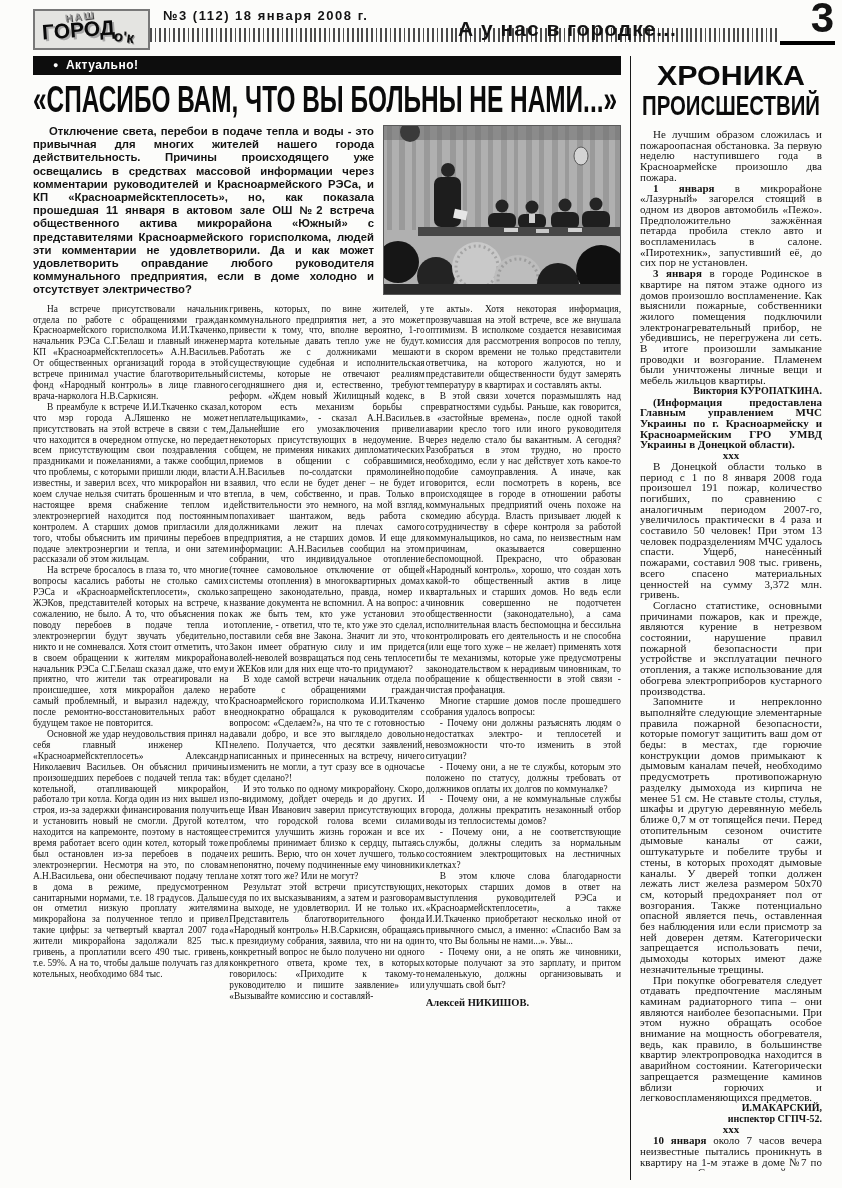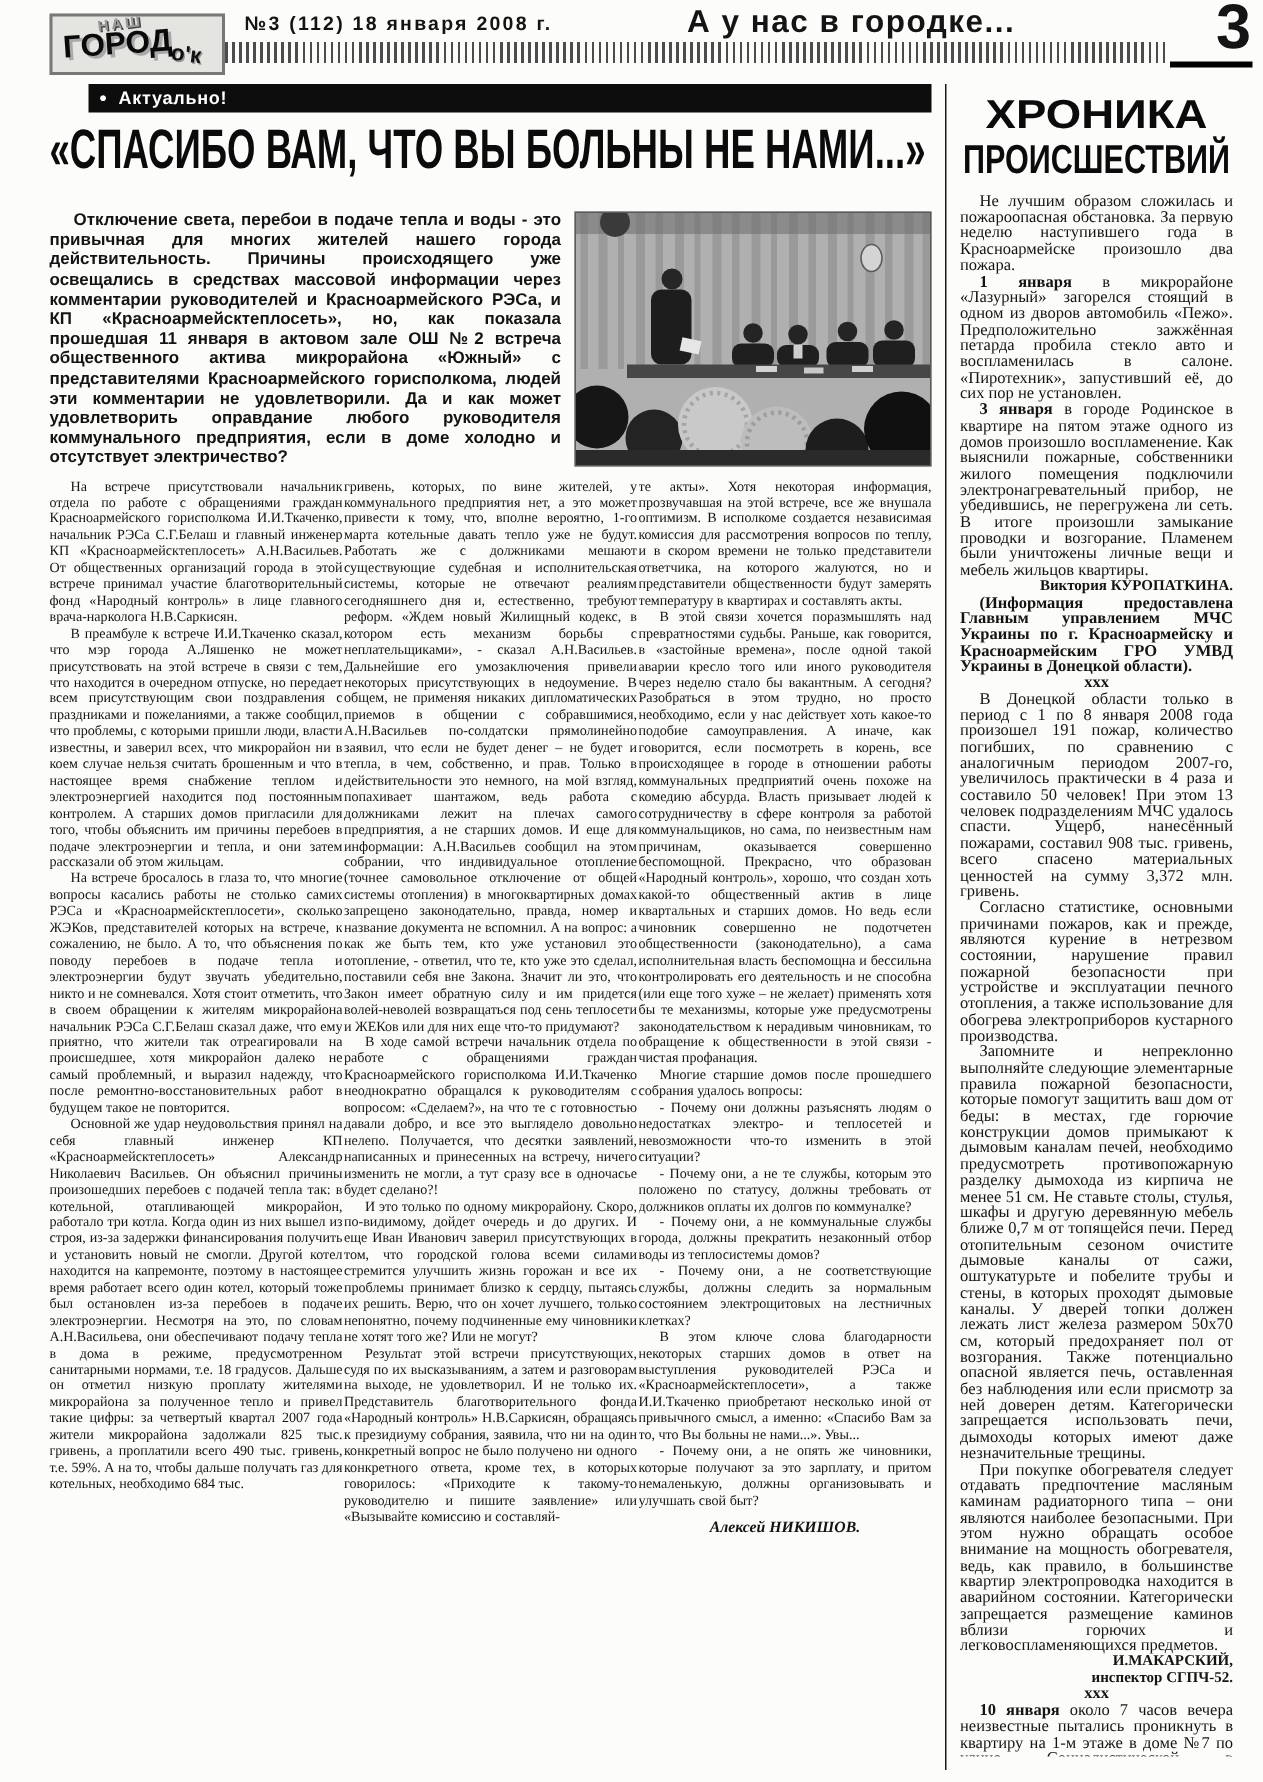--- a/index.html
+++ b/index.html
@@ -13,46 +13,46 @@
   .logo-nash { position:absolute; left:30px; top:0px; font:bold 10px "Liberation Sans",sans-serif;
                letter-spacing:2px; color:#9a9a9a; transform:rotate(-7deg); text-shadow:1px 1px 0 #444; }
   .logo-gorod { position:absolute; left:7px; top:7px; font:900 21px "Liberation Sans",sans-serif;
                 color:#0a0a0a; transform:rotate(-4deg); text-shadow:2px 2px 0 #a9a9a9; }
   .logo-ok { position:absolute; left:79px; top:17px; font:900 15px "Liberation Sans",sans-serif;
              color:#101010; transform:rotate(7deg); text-shadow:1px 1px 0 #999; }
   .issue { position:absolute; left:163px; top:8px; font:bold 13px "Liberation Sans",sans-serif;
            letter-spacing:1.5px; }
   .hatch { position:absolute; left:150px; top:28px; width:630px; height:14px;
            background:repeating-linear-gradient(to right,#4c4c4c 0 1.7px,transparent 1.7px 4.7px); }
-  .sec-title { position:absolute; left:458px; top:3px; font:bold 21px "Liberation Sans",sans-serif;
+  .sec-title { position:absolute; left:458px; top:17px; font:bold 21px "Liberation Sans",sans-serif;
                letter-spacing:1px; white-space:nowrap; }
   .page-num { position:absolute; right:8px; top:-6px; font:900 42px "Liberation Sans",sans-serif; }
   .page-rule { position:absolute; left:780px; top:41px; width:55px; height:4px; background:#000; }
 
   
   .content { position:absolute; left:33px; top:56px; width:789px; height:1124px; display:flex; }
   .main { width:588px; flex:none; }
   .vdiv { width:1px; background:#1a1a1a; margin-left:9px; flex:none; }
   .aside { flex:1; padding-left:9px; overflow:hidden; }
 
   
   .rubric { height:19px; background:#0d0d0d; color:#fff; font:bold 12px/19px "Liberation Sans",sans-serif;
-            padding-left:7px; letter-spacing:0.5px;margin-left:26px; }
+            padding-left:20px; letter-spacing:0.5px; }
   .rubric .dot { font-size:9px; margin-right:7px; vertical-align:1px; }
   .headline-svg { display:block; margin:3px 0 2px 0; }
   .headline-svg text { font-family:"Liberation Sans",sans-serif; font-weight:900; font-size:37px; fill:#0b0b0b; }
-  .lead-row { display:flex; gap:9px; margin-top:19px;justify-content:center; }
+  .lead-row { display:flex; gap:9px; margin-top:3px;justify-content:center; }
   .lead { width:341px; margin:0; font:bold 11.3px/13.2px "Liberation Sans",sans-serif;
           text-align:justify; text-indent:16px; }
   .photo { width:236px; height:168px; flex:none; border:1px solid #5a5a5a; background:#a2a2a2; }
   .cols { display:flex; gap:1px; margin-top:7px; height:874px; overflow:hidden; }
   .col { flex:1; overflow:hidden; }
   .col p { margin:0; font-size:9.4px; line-height:10.9px; text-align:justify; }
   .col p.ind { text-indent:14px; }
-  .col p.author { text-align:center; font-weight:bold; font-size:10.5px; margin-top:7px;font-style:italic; }
+  .col p.author { text-align:left; font-weight:bold; font-size:10.5px; margin-top:7px; }
 
   
   .chr-title-svg { display:block; margin:4px auto 0 auto; }
   .chr-title-svg text { font-family:"Liberation Sans",sans-serif; font-weight:900; fill:#0b0b0b; }
   .chr-body { margin-top:7px; height:1042px; overflow:hidden; }
   .chr-body p { margin:0; font-size:11px; line-height:10.7px; text-align:justify; }
   .chr-body p.ind { text-indent:13px; }
   .chr-body p.note { font-weight:bold; text-indent:13px; }
   .chr-body p.xxx { text-align:center; font-weight:bold; }
   .chr-body p.sig { text-align:right; font-weight:bold; font-size:10px; }

